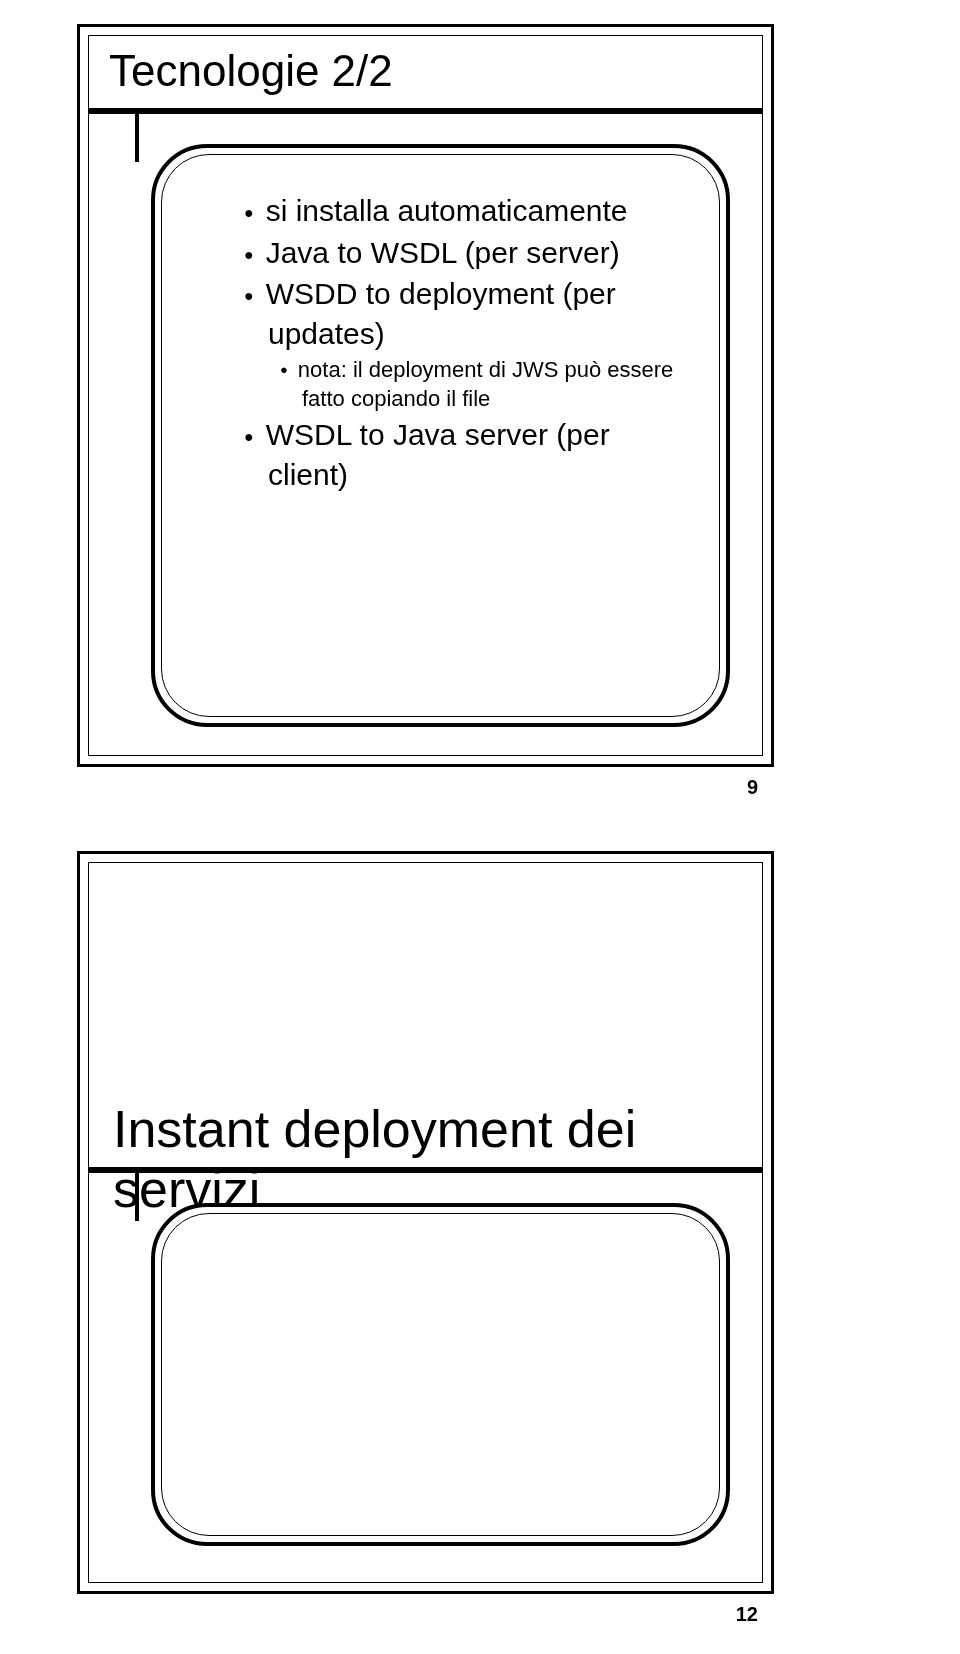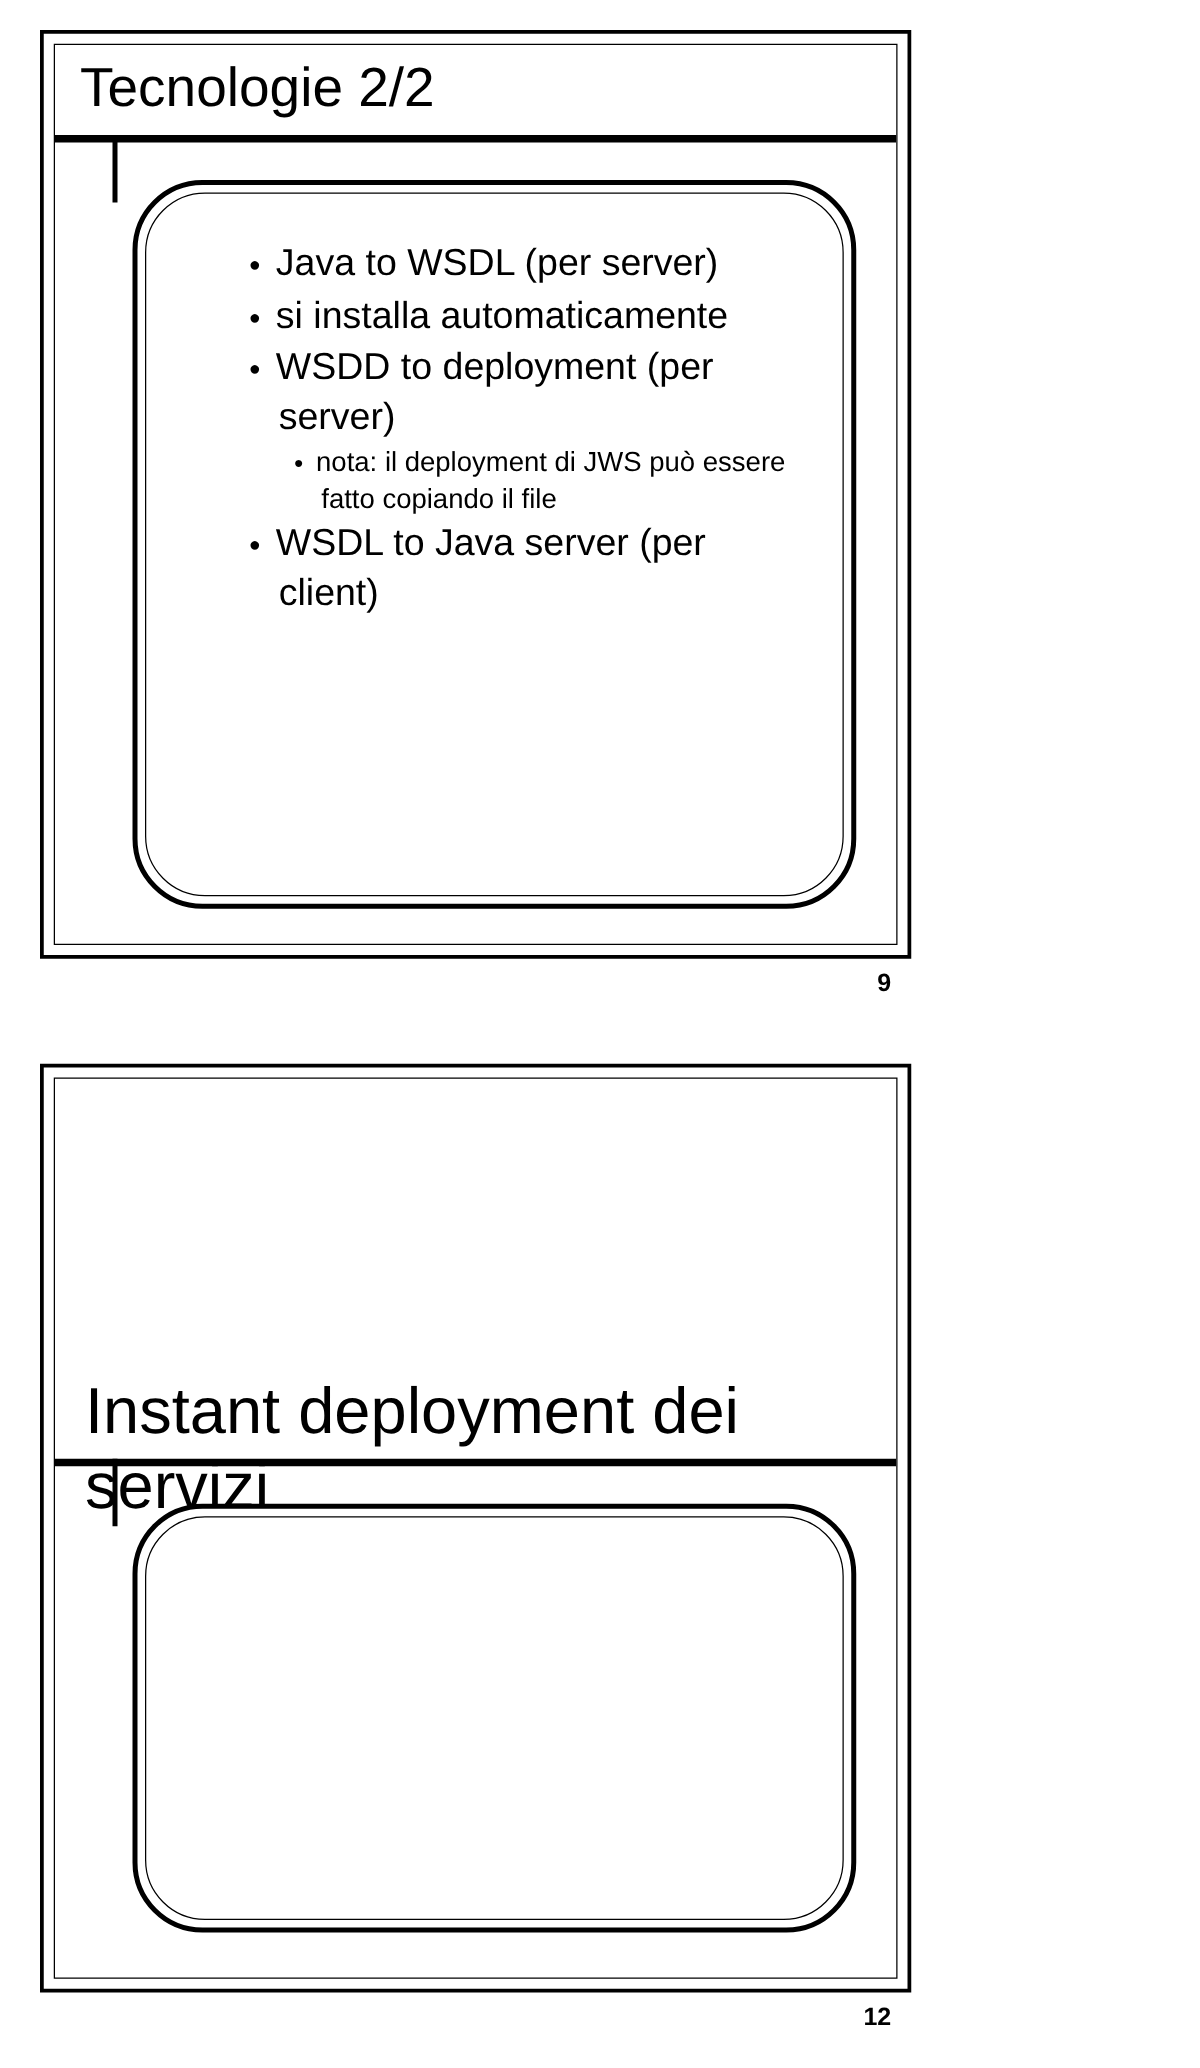--- a/index.html
+++ b/index.html
@@ -6,20 +6,21 @@
     margin: 0;
     padding: 0;
     background: #fff;
     font-family: Arial, Helvetica, sans-serif;
     width: 960px;
   }
   .page {
     width: 761px;
     box-sizing: border-box;
     position: relative;
+    margin-left: 45px;
   }
   .page-top {
     height: 827px;
     position: relative;
   }
   .page-bottom {
     height: 827px;
     position: relative;
   }
   
@@ -200,23 +201,23 @@
 
   <div class="page-top">
     <div class="outer-frame">
       <div class="inner-frame">
         <div class="slide-title">Tecnologie 2/2</div>
         <div class="title-rule"></div>
         <div class="vstub"></div>
         <div class="card-outer">
           <div class="card-inner">
             <div class="bullets">
+              <p class="b2">si installa automaticamente</p>
               <p class="b2">Java to WSDL (per server)</p>
-              <p class="b2">si installa automaticamente</p>
-              <p class="b2">WSDD to deployment (per server)</p>
+              <p class="b2">WSDD to deployment (per updates)</p>
               <p class="b3">nota: il deployment di JWS può essere fatto copiando il file</p>
               <p class="b2">WSDL to Java server (per client)</p>
             </div>
           </div>
         </div>
       </div>
     </div>
     <div class="page-num">9</div>
   </div>
 

